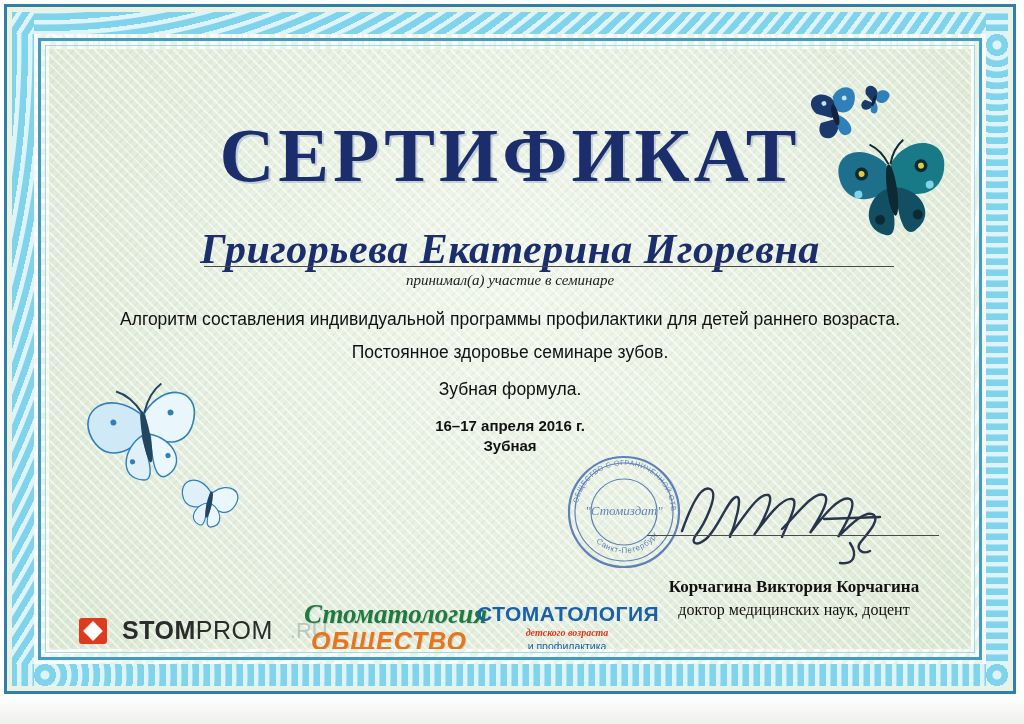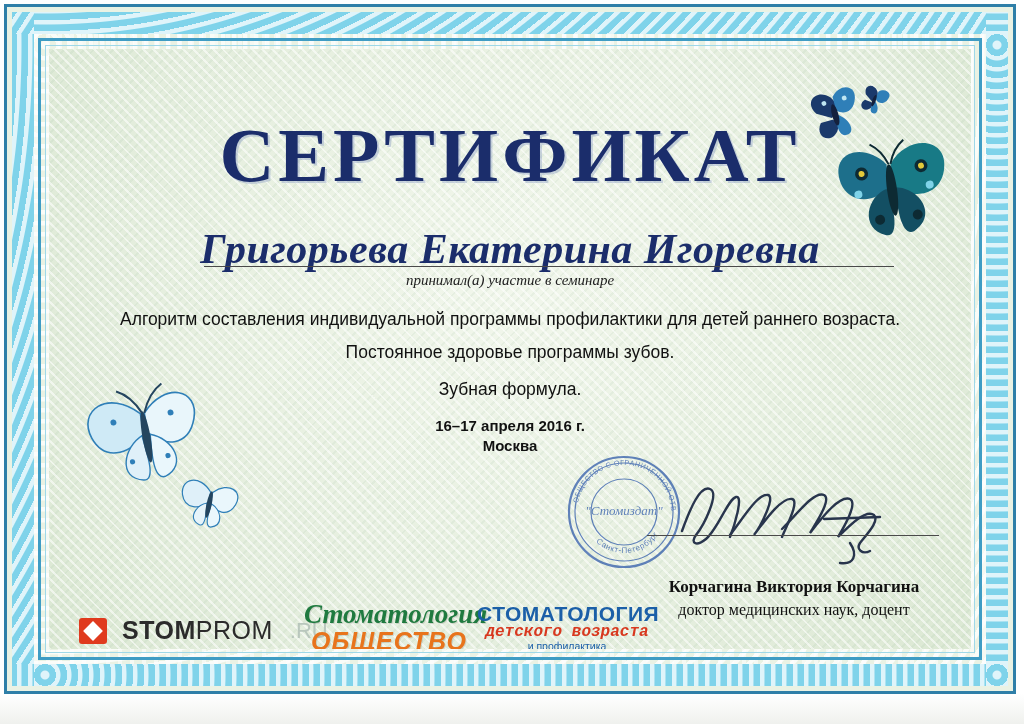--- a/index.html
+++ b/index.html
@@ -303,24 +303,24 @@
   }
   .logo-childdent .c1 {
     font-family: "Liberation Sans", sans-serif;
     font-weight: bold;
     font-size: 21px;
     color: #1b5fa8;
     line-height: 22px;
     letter-spacing: 0.5px;
   }
   .logo-childdent .c2 {
-    font-family: Liberation Mono, monospace;
+    font-family: Liberation Serif, serif;
     font-style: italic;
     font-weight: bold;
-    font-size: 16px;
+    font-size: 10px;
     color: #d8381f;
     line-height: 15px;
   }
   .logo-childdent .c3 {
     font-family: "Liberation Sans", sans-serif;
     font-size: 10.5px;
     color: #1b5fa8;
     line-height: 13px;
   }
 
@@ -423,27 +423,27 @@
         </div>
 
         <div class="title">СЕРТИФИКАТ</div>
 
         <div class="recipient">Григорьева Екатерина Игоревна</div>
         <div class="recipient-rule"></div>
         <div class="subtitle">принимал(а) участие в семинаре</div>
 
         <div class="seminar">
           <span class="line1">Алгоритм составления индивидуальной программы профилактики для детей раннего возраста.</span>
-          <span class="line2">Постоянное здоровье программы зубов.</span>
+          <span class="line2">Постоянное здоровье семинаре зубов.</span>
           <span class="line3">Зубная формула.</span>
         </div>
 
         <div class="datebox">
           <div>16–17 апреля 2016 г.</div>
-          <div>Москва</div>
+          <div>Зубная</div>
         </div>
 
         <div class="stamp">
           <svg viewBox="0 0 118 118" width="118" height="118" aria-hidden="true">
             <defs>
               <path id="arcTop" d="M 12,59 A 47,47 0 0 1 106,59"></path>
               <path id="arcBottom" d="M 18,59 A 41,41 0 0 0 100,59"></path>
             </defs>
             <circle cx="59" cy="59" r="55" fill="none" stroke="#2a56a8" stroke-width="2.2"></circle>
             <circle cx="59" cy="59" r="49" fill="none" stroke="#2a56a8" stroke-width="1.2"></circle>

